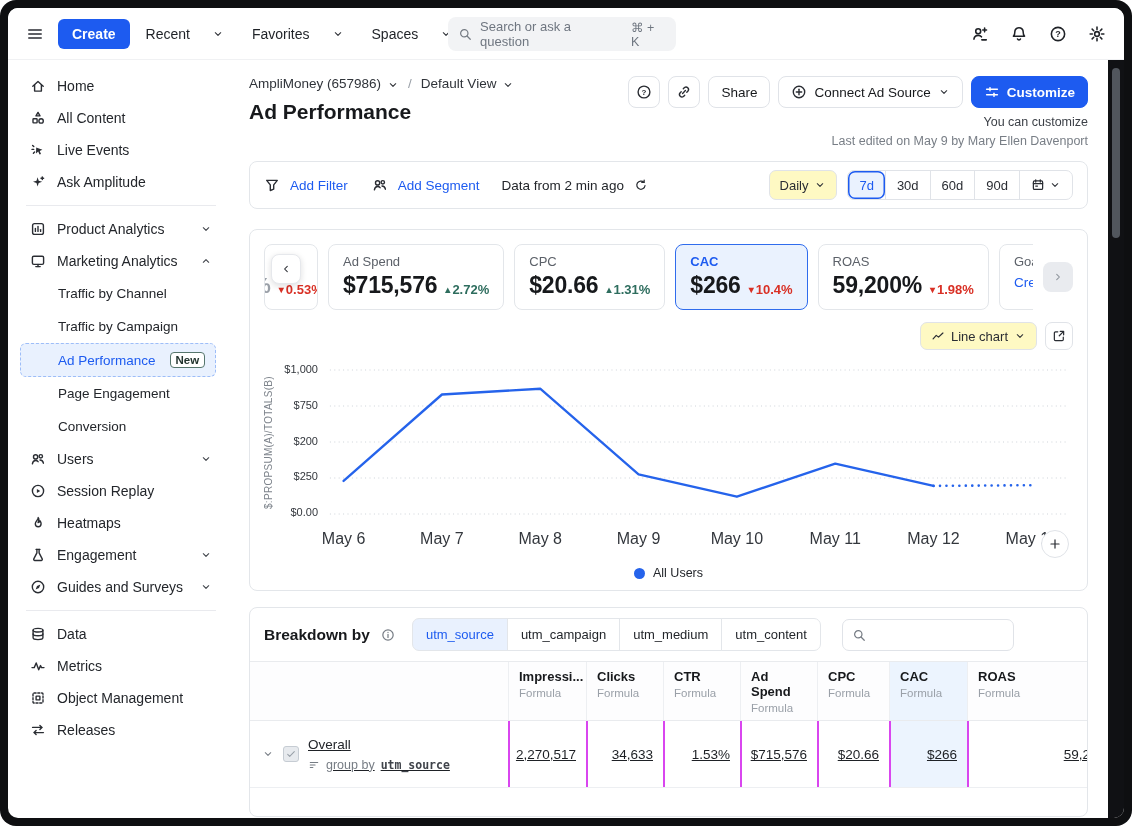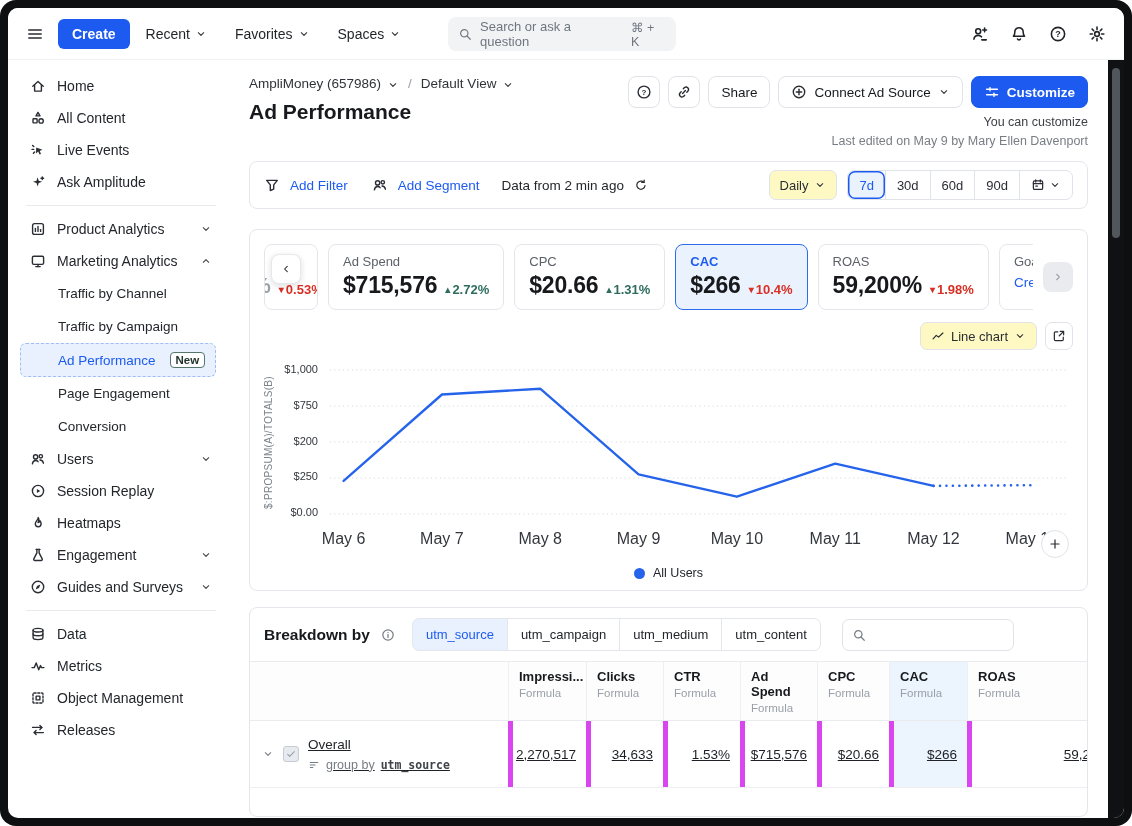--- a/index.html
+++ b/index.html
@@ -10,21 +10,21 @@
   .ic{display:inline-flex;align-items:center;justify-content:center;color:#2a2d33;flex:0 0 auto;}
   .ic svg{display:block;width:16px;height:16px;}
   .ic.s12 svg{width:12px;height:12px;}
   .ic.s14 svg{width:14px;height:14px;}
   .ic.s18 svg{width:18px;height:18px;}
   .ic.gray{color:#767c84;}
 
   
   .topbar{height:52px;min-height:52px;display:flex;align-items:center;padding:0 18px;position:relative;border-bottom:1px solid #f0f1f3;background:#fff;}
   .btn-create{background:#1d5bf0;color:#fff;padding:7px 14px;border-radius:6px;font-size:14px;font-weight:600;margin:0 16px 0 14px;border:none;font-family:inherit;}
-  .top-menu{display:flex;align-items:center;gap:5px;font-size:14px;color:#1f2227;margin-right:28px;cursor:default;text-align:center;}
+  .top-menu{display:flex;align-items:center;gap:22px;font-size:14px;color:#1f2227;margin-right:28px;cursor:default;text-align:center;}
   .searchbox{position:absolute;left:440px;top:9px;width:228px;height:34px;background:#f2f3f5;border-radius:8px;display:flex;align-items:center;padding:0 10px;gap:8px;color:#6f7680;font-size:13px;}
   .search-shortcut{margin-left:auto;color:#6f7680;font-size:12.5px;}
   .top-right{margin-left:auto;display:flex;align-items:center;gap:21px;}
   .top-icon{position:relative;color:#1f2227;}
 
   .main{flex:1;display:flex;min-height:0;}
   
   .sidebar{width:226px;min-width:226px;padding:10px 12px;overflow:hidden;}
   .side-item{display:flex;align-items:center;gap:11px;padding:8px 10px;font-size:14px;color:#23262b;border-radius:6px;}
   .side-item .chev{margin-left:auto;color:#3a3e45;}
@@ -106,21 +106,21 @@
   .bd-search{width:172px;height:32px;border:1px solid #e0e3e8;border-radius:7px;display:flex;align-items:center;gap:7px;padding:0 9px;margin-left:10px;color:#8a9099;background:#fff;}
   .bd-search input{border:none;outline:none;width:100%;font:inherit;background:transparent;}
   .tbl-head,.tbl-row{display:grid;grid-template-columns:258px 78px 77px 77px 77px 72px 78px 160px;}
   .tbl-head{border-top:1px solid #e9ebee;border-bottom:1px solid #e9ebee;background:#fdfdfe;}
   .th{padding:7px 10px 6px;border-left:1px solid #edeff2;}
   .th:first-child{border-left:none;}
   .th-name{font-size:13px;font-weight:700;color:#17191c;}
   .th-sub{font-size:11.5px;color:#9aa0a8;margin-top:3px;}
   .hl{background:#ecf4fe;}
   .tbl-row{border-bottom:1px solid #edeff2;text-decoration:underline;}
-  .td{display:flex;align-items:center;justify-content:flex-end;padding:0 10px;border-left:5px solid #d946ef;font-size:13.5px;color:#1c1f23;height:66px;}
+  .td{display:flex;align-items:center;justify-content:flex-end;padding:0 10px;border-left:2px solid #d946ef;font-size:13.5px;color:#1c1f23;height:66px;}
   .td-label{justify-content:flex-start;gap:9px;padding-left:12px;border-left:none;}
   .cb{width:16px;height:16px;background:#e7eaee;border:1px solid #c6ccd3;border-radius:3px;display:flex;align-items:center;justify-content:center;}
   .cb .ic{color:#98a0a8;}
   .lbl-stack .l1{font-size:13.5px;color:#23262b;}
   .lbl-stack .l2{display:flex;gap:6px;align-items:center;margin-top:6px;font-size:12.5px;color:#767c84;}
   .lbl-stack .gval{font-family:"DejaVu Sans Mono",monospace;font-size:11.5px;color:#3f434a;font-weight:600;}
 
   
   .gutter{width:16px;min-width:16px;background:#101114;position:relative;}
   .thumb{position:absolute;left:4px;top:8px;width:8px;height:170px;background:#51565d;border-radius:4px;}

